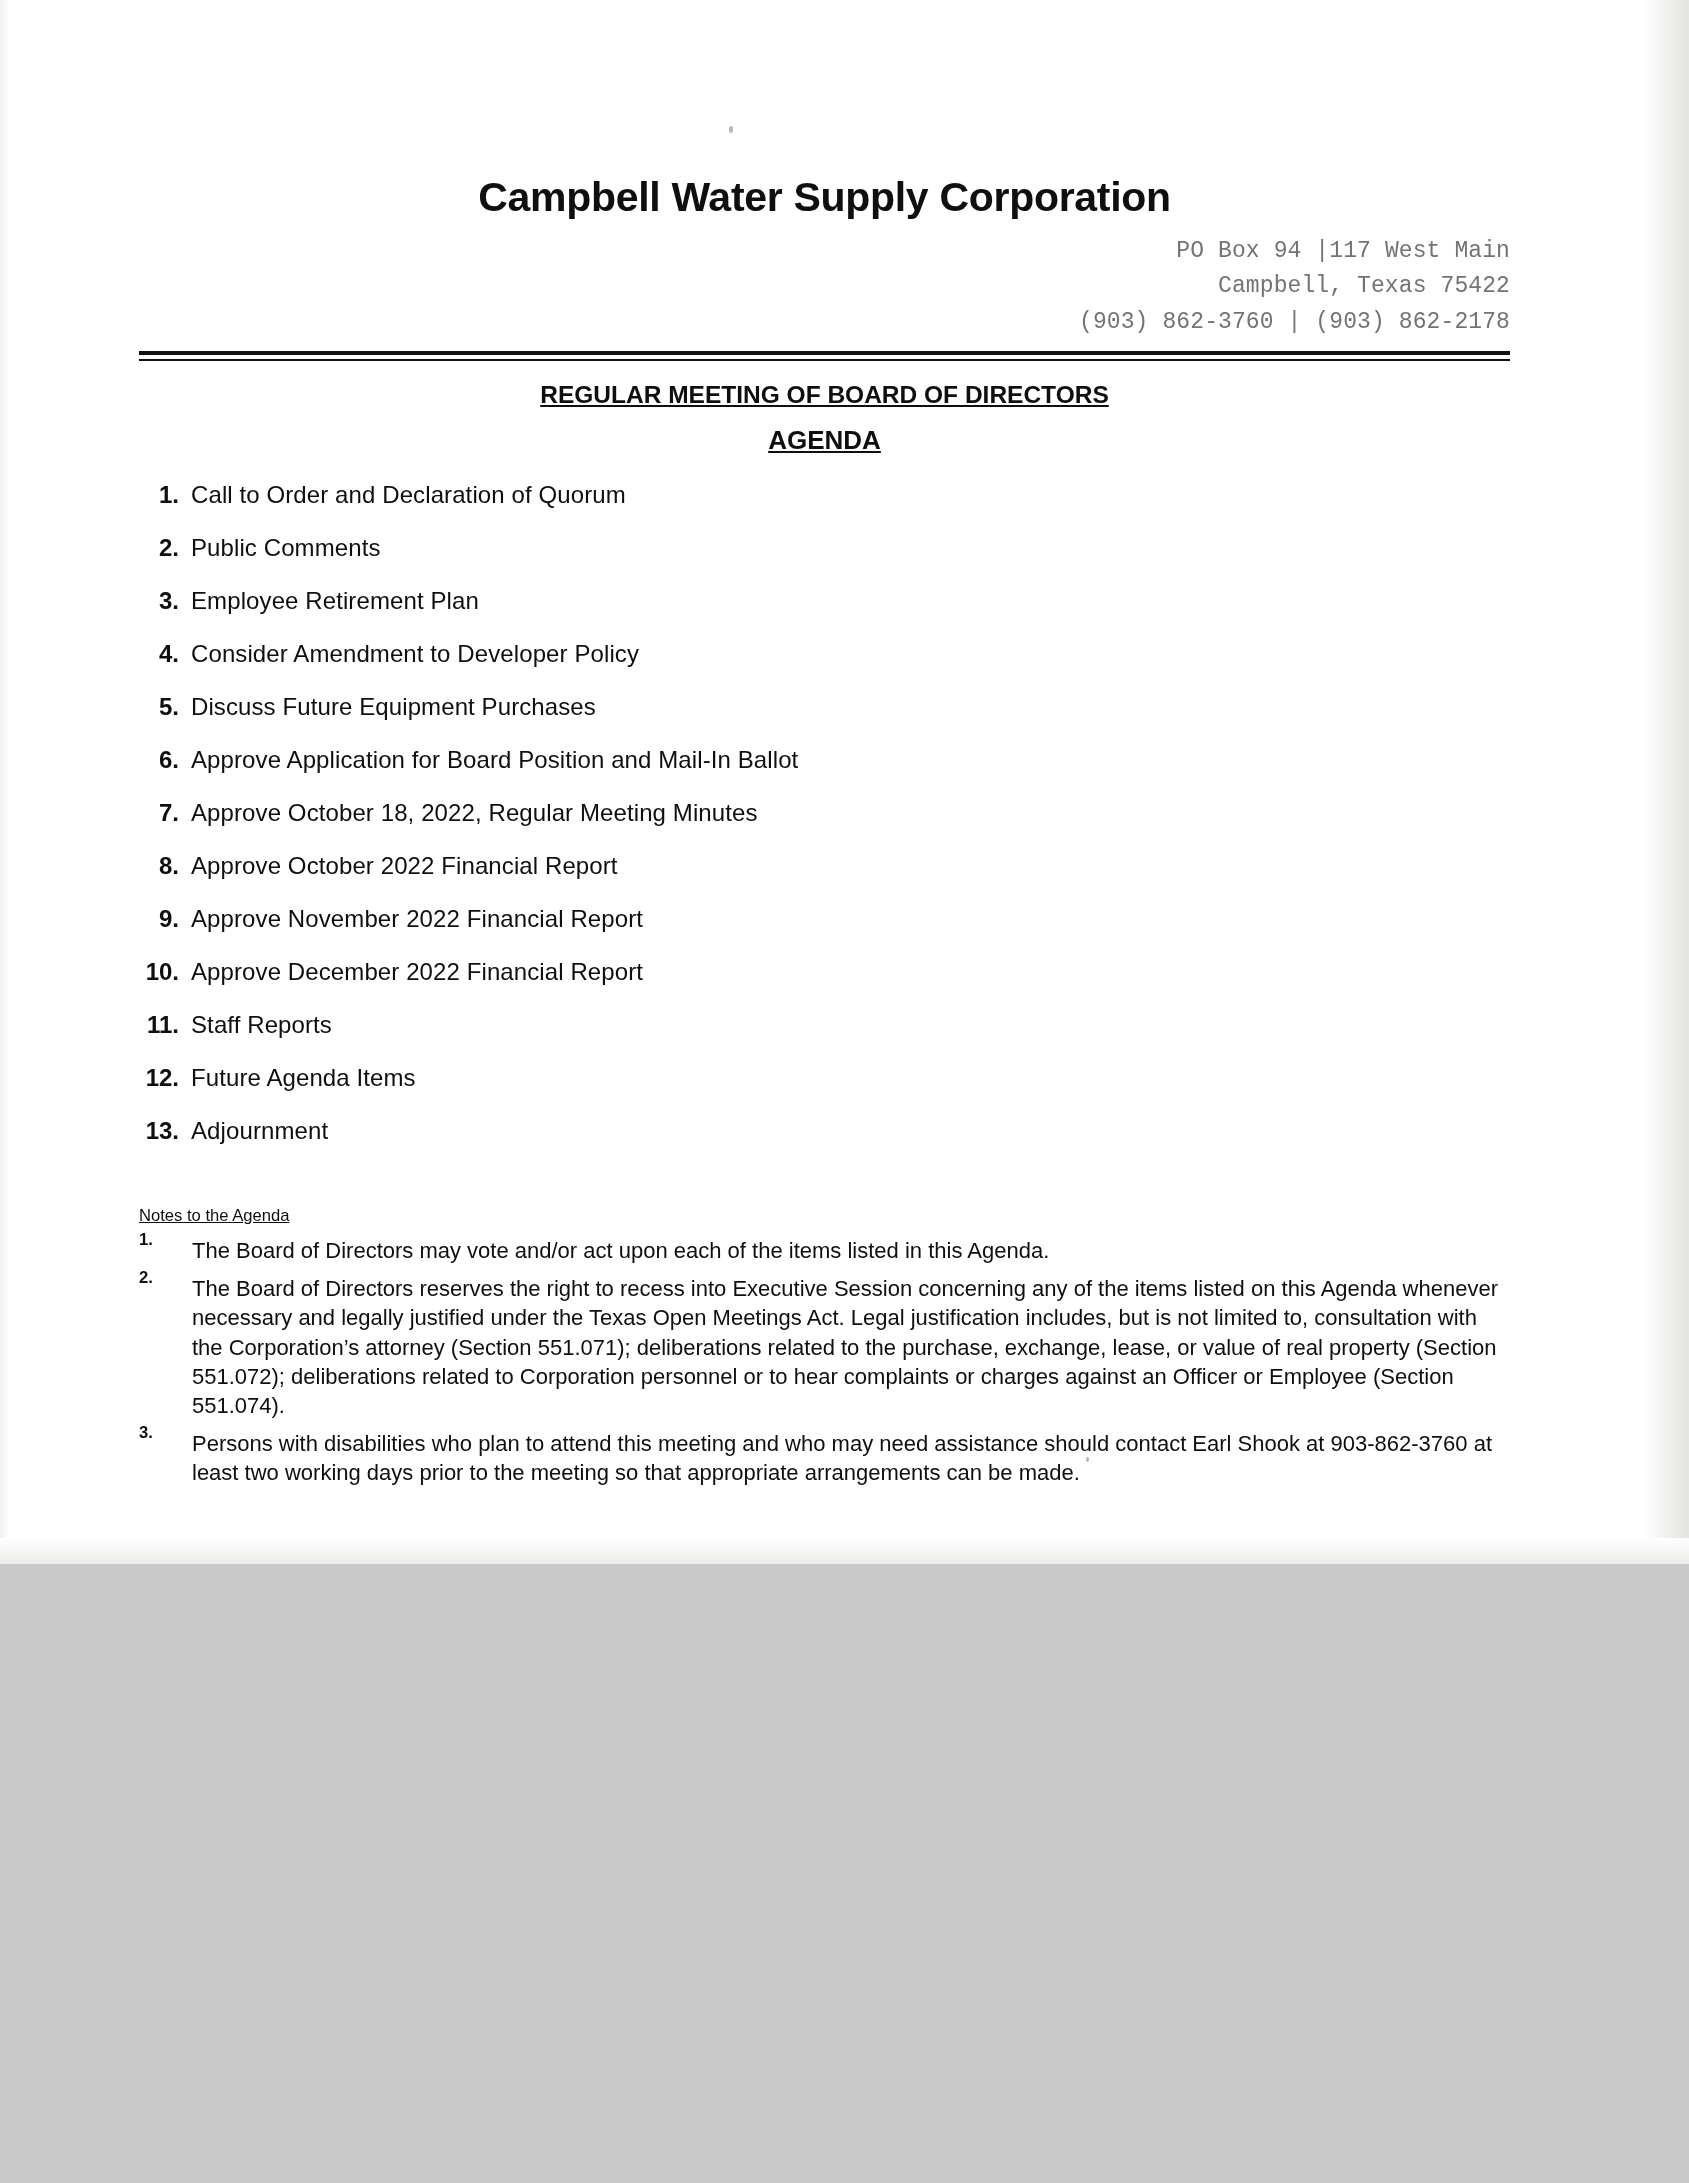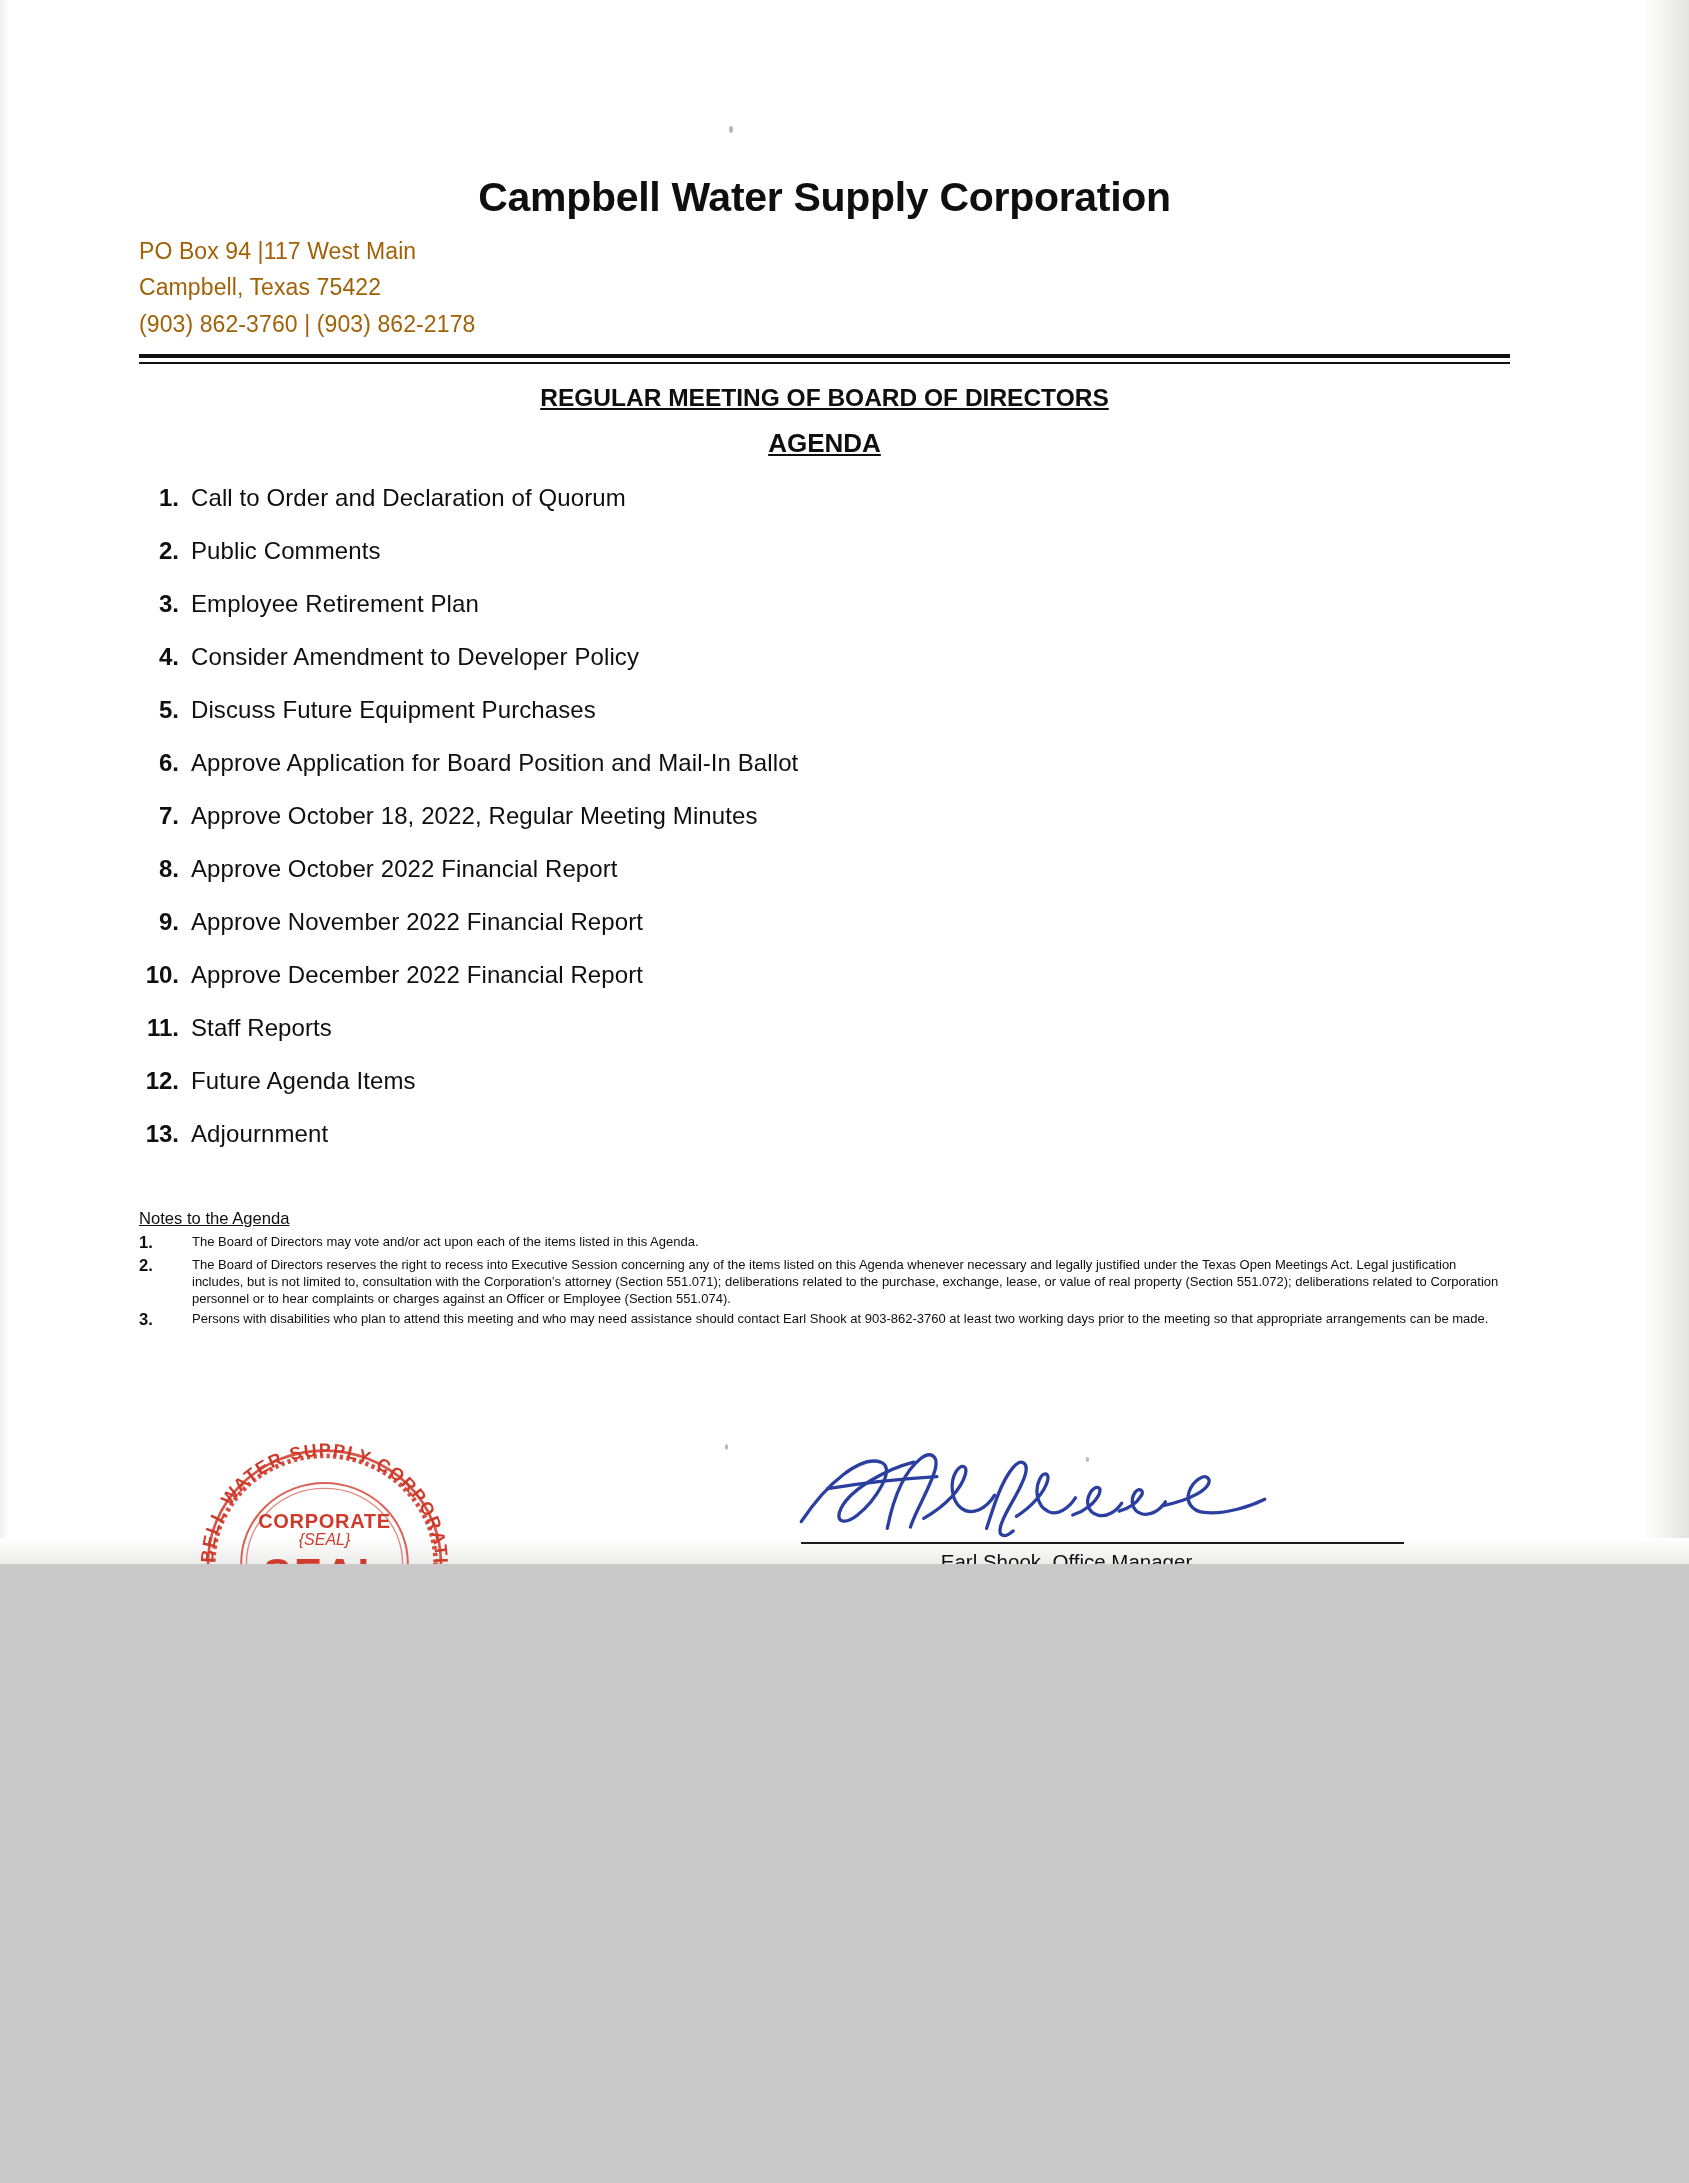--- a/index.html
+++ b/index.html
@@ -48,25 +48,26 @@
 
   .org-name {
     text-align: center;
     font-size: 41px;
     font-weight: bold;
     letter-spacing: -0.3px;
     margin-top: 174px;
     color: #100f0f;
   }
   .addr-line {
-    text-align: left;
+    text-align: right;
     font-size: 23px;
-    color: #a16207;
+    color: #737373;
     margin-top: 9.3px;
     letter-spacing: 0.1px;
+    font-family: Liberation Mono, monospace;
   }
   .addr-line.first { margin-top: 17px; }
 
   .rule-wrap {
     margin-top: 16px;
     height: 14.6px;
     position: relative;
   }
   .rule-thick {
     position: absolute;
@@ -148,24 +149,25 @@
     margin-bottom: 2.6px;
   }
   .note-num {
     width: 53px;
     flex: 0 0 53px;
     font-size: 16.6px;
     font-weight: bold;
     color: #100f0f;
   }
   .note-text {
-    font-size: 13px;
+    font-size: 22px;
     line-height: 1.33;
     color: #100f0f;
     text-align: left;
+    margin-top: 6px;
   }
 
   .certify {
     margin-top: 26.5px;
     font-size: 19px;
     line-height: 1.35;
     color: #100f0f;
   }
 
   .sign-area {

